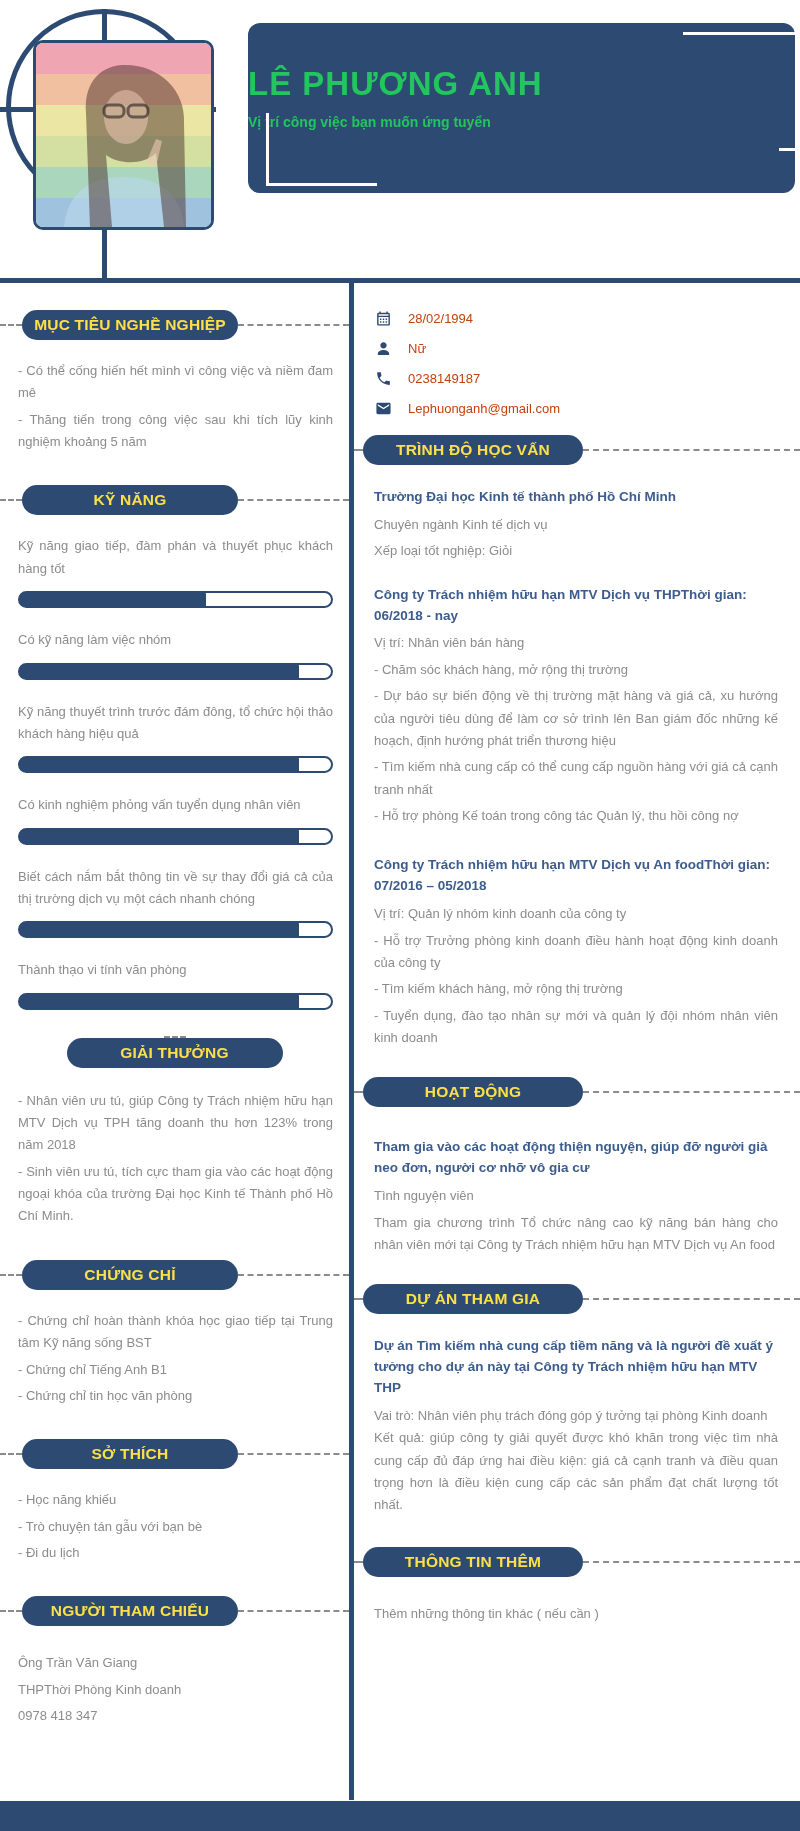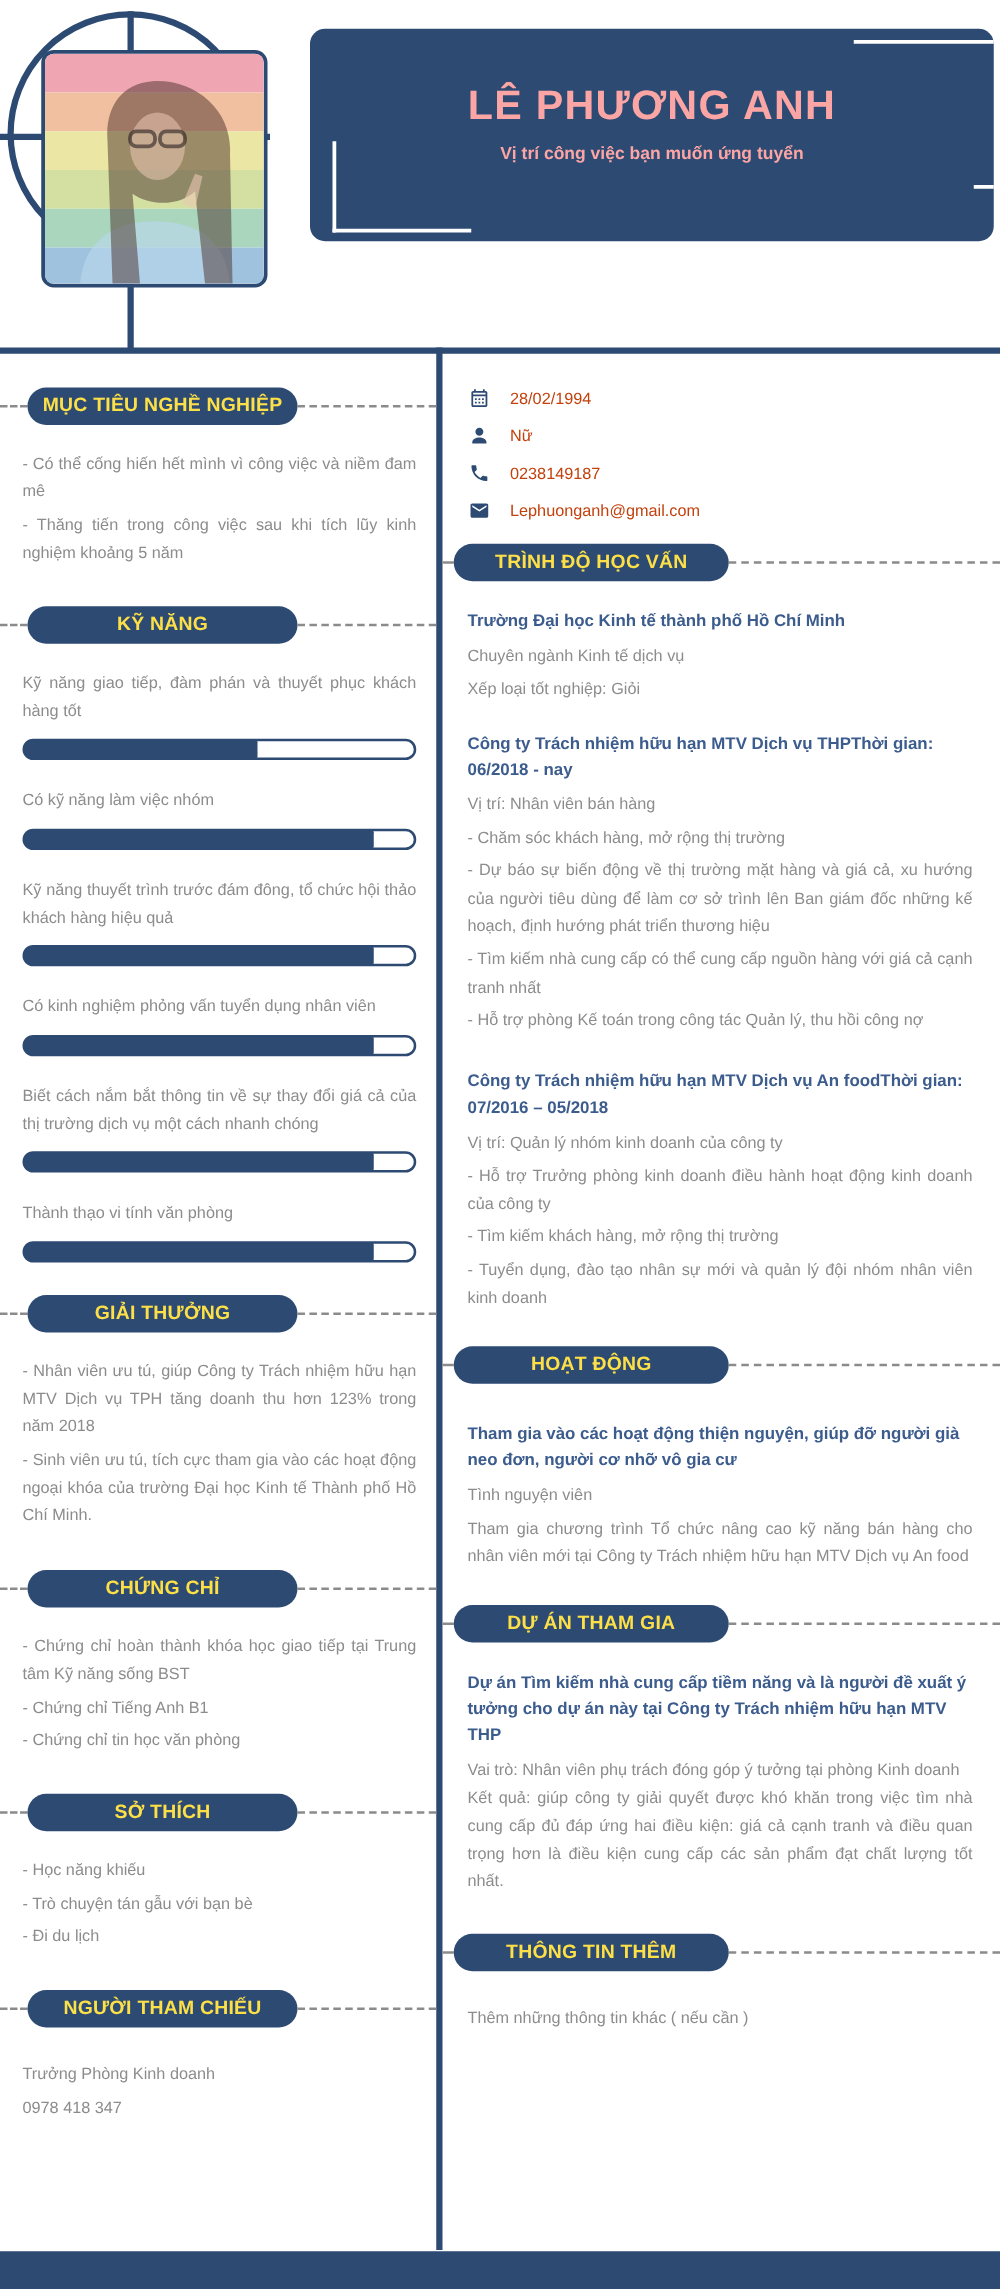--- a/index.html
+++ b/index.html
@@ -9,21 +9,21 @@
   }
   
   .deco-circle{position:absolute;left:6px;top:9px;width:196px;height:196px;
     border:5px solid #2d4a73;border-radius:50%;box-sizing:border-box;}
   .deco-hline{position:absolute;left:0;top:107px;width:216px;height:5px;background:#2d4a73;}
   .deco-vline{position:absolute;left:102px;top:9px;width:5px;height:271px;background:#2d4a73;}
   .photo{position:absolute;left:33px;top:40px;width:181px;height:190px;
     border:3px solid #2d4a73;border-radius:10px;overflow:hidden;box-sizing:border-box;background:#fff;}
   .photo svg{display:block;}
   .banner{position:absolute;left:248px;top:23px;width:547px;height:170px;
-    background:#2d4a73;border-radius:12px;color:#fca5a5;text-align:center;}
+    background:#2d4a73;border-radius:12px;color:#22c55e;}
   .banner .name{margin-top:42px;font-size:33px;font-weight:bold;letter-spacing:1px;}
   .banner .subtitle{margin-top:11px;font-size:14px;font-weight:bold;}
   .banner .tick-top{position:absolute;top:9px;right:0;width:112px;height:3px;background:#fff;}
   .banner .tick-right{position:absolute;bottom:42px;right:0;width:16px;height:3px;background:#fff;}
   .banner .bracket{position:absolute;left:18px;bottom:7px;width:108px;height:70px;
     border-left:3px solid #fff;border-bottom:3px solid #fff;}
   .divider-h{position:absolute;left:0;top:278px;width:800px;height:5px;background:#2d4a73;}
   .divider-v{position:absolute;left:349px;top:278px;width:5px;height:1522px;background:#2d4a73;}
   .footer-bar{position:absolute;left:0;top:1801px;width:800px;height:30px;background:#2d4a73;}
   
@@ -148,21 +148,21 @@
         </div>
     </div>
     <div class="skill">
       <p class="txt">Thành thạo vi tính văn phòng</p>
       <div class="bar">
           <div class="bar-fill" style="width: 90%;"></div>
         </div>
     </div>
   </div>
 
-  <div class="sec-head" style="margin-top:26px;">
+  <div class="sec-head" style="margin-top:26px;flex-direction:column;">
     <div class="dash dash-l"></div>
     <div class="pill">GIẢI THƯỞNG</div>
     <div class="dash dash-r"></div>
   </div>
   <div class="mt-body">
     <p class="txt">- Nhân viên ưu tú, giúp Công ty Trách nhiệm hữu hạn MTV Dịch vụ TPH tăng doanh thu hơn 123% trong năm 2018</p>
     <p class="txt">- Sinh viên ưu tú, tích cực tham gia vào các hoạt động ngoại khóa của trường Đại học Kinh tế Thành phố Hồ Chí Minh.</p>
   </div>
 
   <div class="sec-head mt-sec">
@@ -186,21 +186,22 @@
     <p class="txt txt-n">- Trò chuyện tán gẫu với bạn bè</p>
     <p class="txt txt-n">- Đi du lịch</p>
   </div>
 
   <div class="sec-head mt-sec">
     <div class="dash dash-l"></div>
     <div class="pill">NGƯỜI THAM CHIẾU</div>
     <div class="dash dash-r"></div>
   </div>
   <div style="margin-top:26px;">
-    <p class="txt txt-n">Trưởng Phòng Kinh doanh</p>
+    <p class="txt txt-n">Ông Trần Văn Giang</p>
+    <p class="txt txt-n">THPThời Phòng Kinh doanh</p>
     <p class="txt txt-n">0978 418 347</p>
   </div>
 
 </div>
 
 <div class="rcol">
 
   <div class="contact">
     <div class="crow">
       <span class="cicon">

